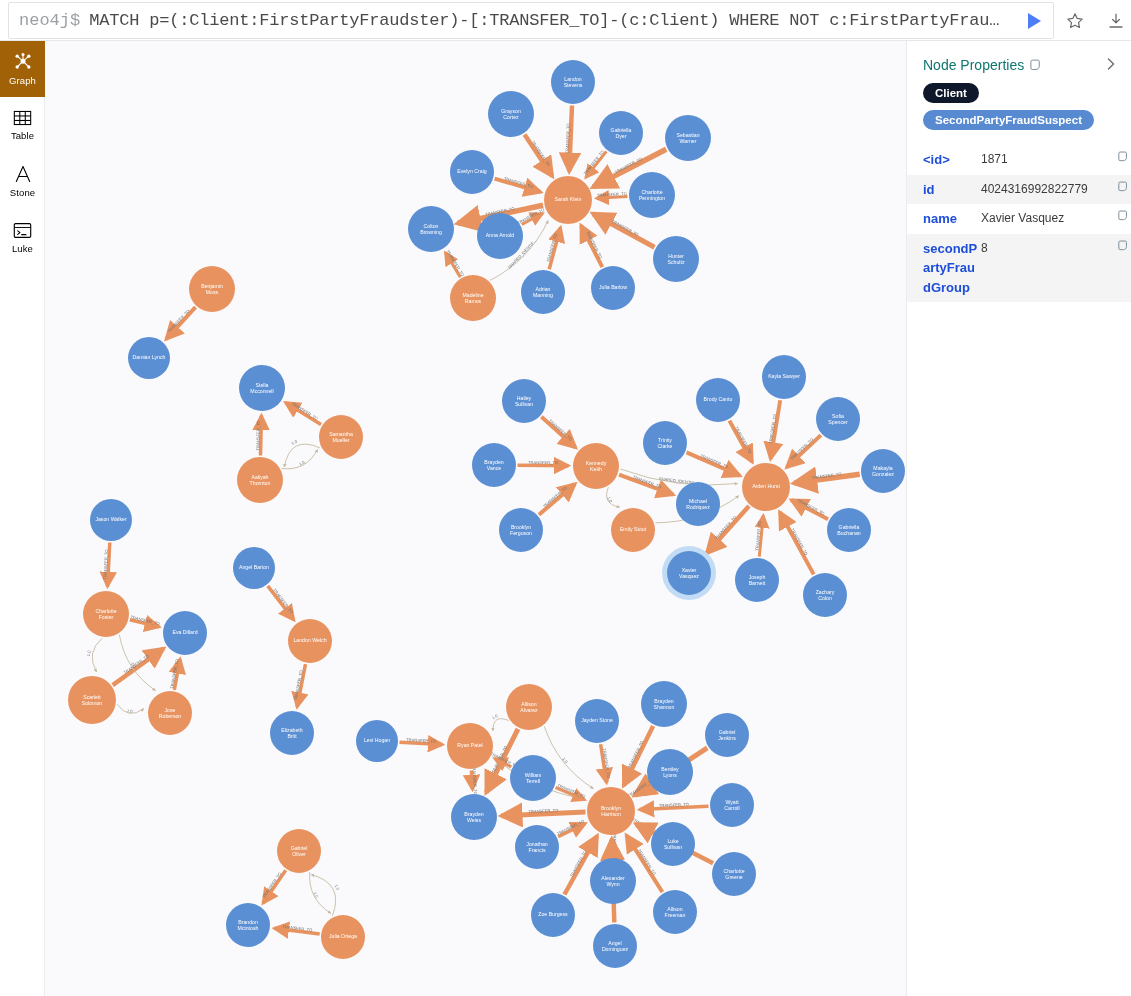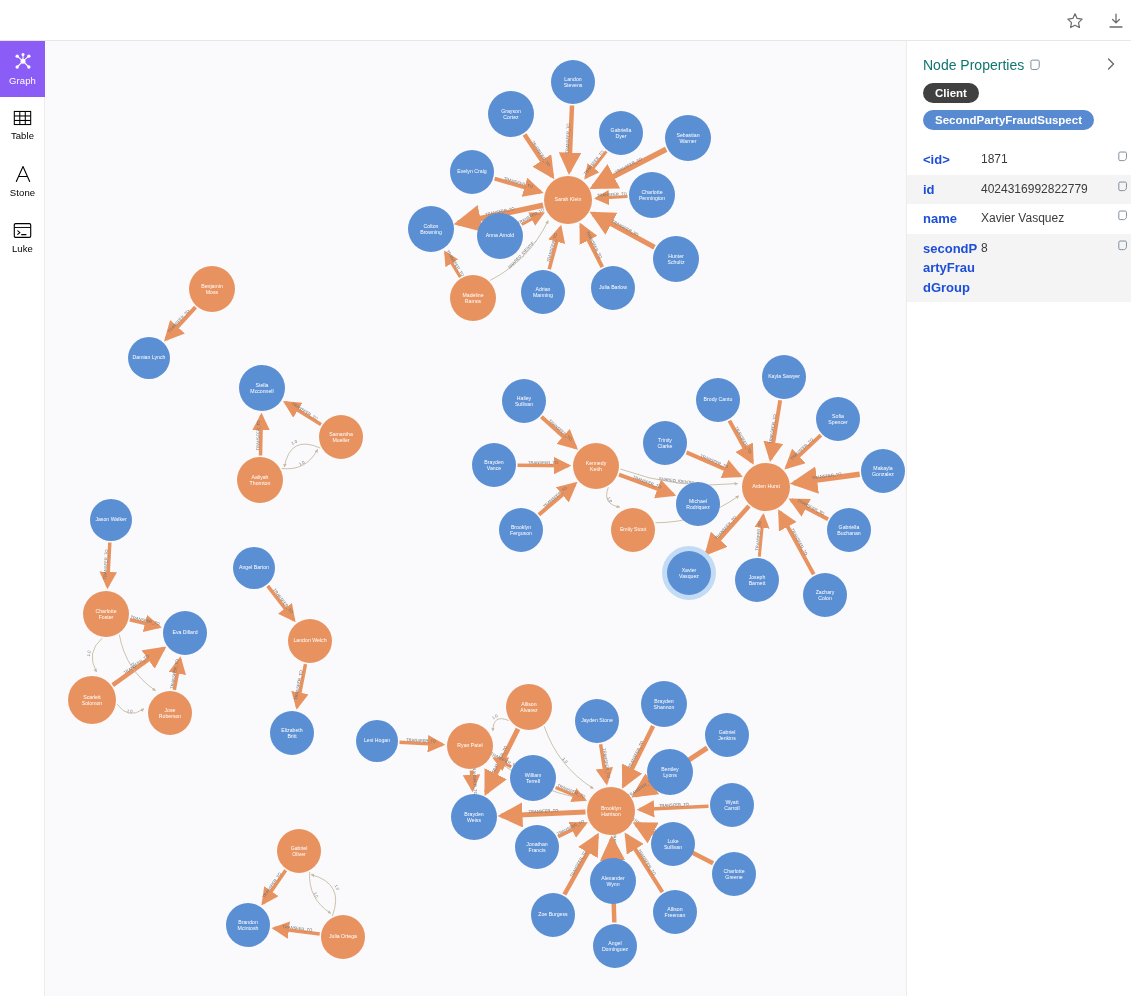--- a/index.html
+++ b/index.html
@@ -43,21 +43,21 @@
 
   
   #sidebar{
     position:absolute;left:0;top:41px;width:45px;height:955px;
     background:#ffffff;border-right:1px solid #ececec;box-sizing:border-box;
   }
   .side-item{
     width:45px;height:56px;display:flex;flex-direction:column;
     align-items:center;justify-content:center;cursor:pointer;color:#000000;
   }
-  .side-item.active{background:#8b5cf6;color:#ffffff;}
+  .side-item.active{background:#a16207;color:#ffffff;}
   .side-label{font-size:9.5px;margin-top:3px;letter-spacing:.1px;}
 
   
   #canvas{
     position:absolute;left:45px;top:41px;width:861px;height:955px;
     background:#fafafc;overflow:hidden;
   }
   #gsvg{position:absolute;left:0;top:0;}
 
   .nodec{cursor:pointer;}
@@ -93,20 +93,29 @@
   .pkey{width:58px;flex:0 0 58px;font-size:13px;font-weight:bold;color:#1d4ed8;line-height:1.5;word-break:break-all;}
   .pval{flex:1;font-size:12px;color:#3b3b3b;line-height:1.5;word-break:break-all;padding-right:6px;}
   .pcopy{flex:0 0 18px;color:#7a8a99;display:flex;align-items:flex-start;justify-content:center;cursor:pointer;padding-top:1px;}
 </style>
 </head>
 <body>
 
 <div id="app">
 
   <div id="querybar">
+    <div id="query-frame">
+      <span id="prompt">neo4j$</span>
+      <span id="query-text">MATCH p=(:Client:FirstPartyFraudster)-[:TRANSFER_TO]-(c:Client) WHERE NOT c:FirstPartyFrau…</span>
+      <div id="run-btn">
+        <svg width="16" height="18" viewBox="0 0 16 18" aria-hidden="true">
+            <polygon points="2,1 15,9 2,17" fill="#4d7ef7"></polygon>
+          </svg>
+      </div>
+    </div>
     <div id="star-btn">
       <svg width="18" height="18" viewBox="0 0 24 24">
           <path d="M12 2.5l2.9 6.1 6.6.9-4.8 4.6 1.2 6.6L12 17.6 6.1 20.7l1.2-6.6L2.5 9.5l6.6-.9z" fill="none" stroke="#6b6b6b" stroke-width="1.6" stroke-linejoin="round"></path>
         </svg>
     </div>
     <div id="dl-btn">
       <svg width="18" height="18" viewBox="0 0 24 24">
           <path d="M12 3v11M7.5 10l4.5 4.5L16.5 10" fill="none" stroke="#6b6b6b" stroke-width="1.7" stroke-linecap="round" stroke-linejoin="round"></path>
           <path d="M4 20h16" stroke="#6b6b6b" stroke-width="1.7" stroke-linecap="round"></path>
         </svg>
@@ -620,21 +629,21 @@
             <path d="M3 1.5h7.5c1 0 1.8.8 1.8 1.8v6.4c0 2.4-1.9 4.3-4.3 4.3H3c-1 0-1.8-.8-1.8-1.8V3.3c0-1 .8-1.8 1.8-1.8z" fill="none" stroke="#7a8a99" stroke-width="1.3"></path>
           </svg>
       </span>
       <span id="panel-collapse">
         <svg width="12" height="14" viewBox="0 0 12 14">
             <path d="M3.5 2l5 5-5 5" fill="none" stroke="#6b6b6b" stroke-width="1.4" stroke-linecap="round" stroke-linejoin="round"></path>
           </svg>
       </span>
     </div>
 
-    <div id="labels"><span class="chip" style="background: #404040;">Client</span><br><span class="chip" style="background: rgb(88, 138, 210);">SecondPartyFraudSuspect</span><br></div>
+    <div id="labels"><span class="chip" style="background: #0f172a;">Client</span><br><span class="chip" style="background: rgb(88, 138, 210);">SecondPartyFraudSuspect</span><br></div>
     <div id="proptable">
         <div class="prow">
           <div class="pkey">&lt;id&gt;</div>
           <div class="pval">1871</div>
           <div class="pcopy">
             <svg width="11" height="11" viewBox="0 0 16 16">
               <path d="M3 1.5h7.5c1 0 1.8.8 1.8 1.8v6.4c0 2.4-1.9 4.3-4.3 4.3H3c-1 0-1.8-.8-1.8-1.8V3.3c0-1 .8-1.8 1.8-1.8z" fill="none" stroke="#7a8a99" stroke-width="1.4"></path>
             </svg>
           </div>
         </div>

